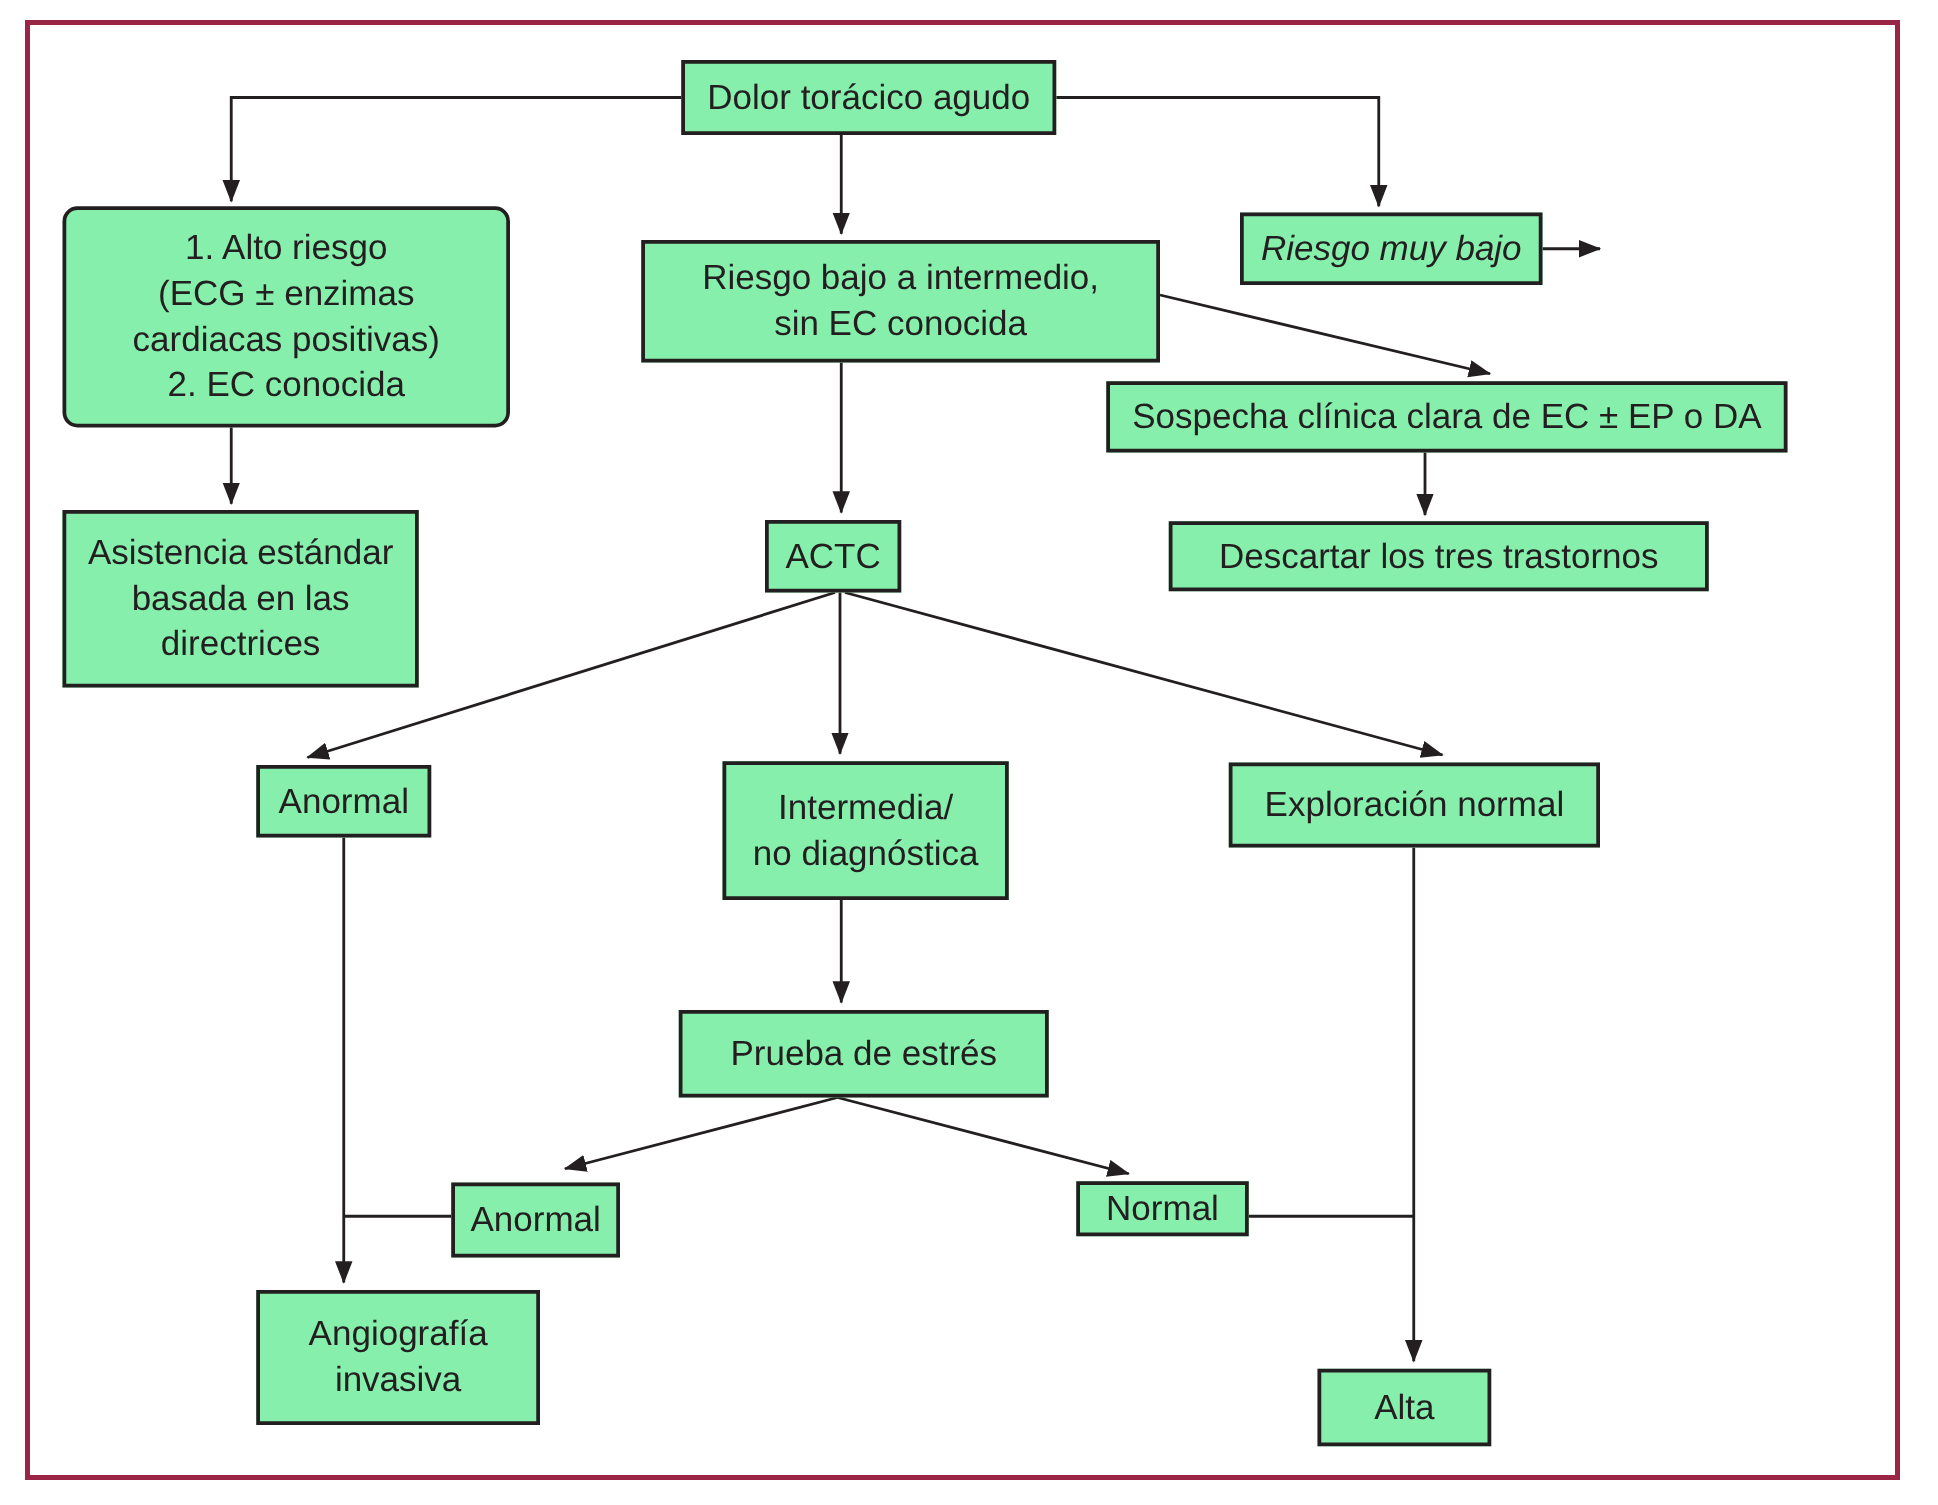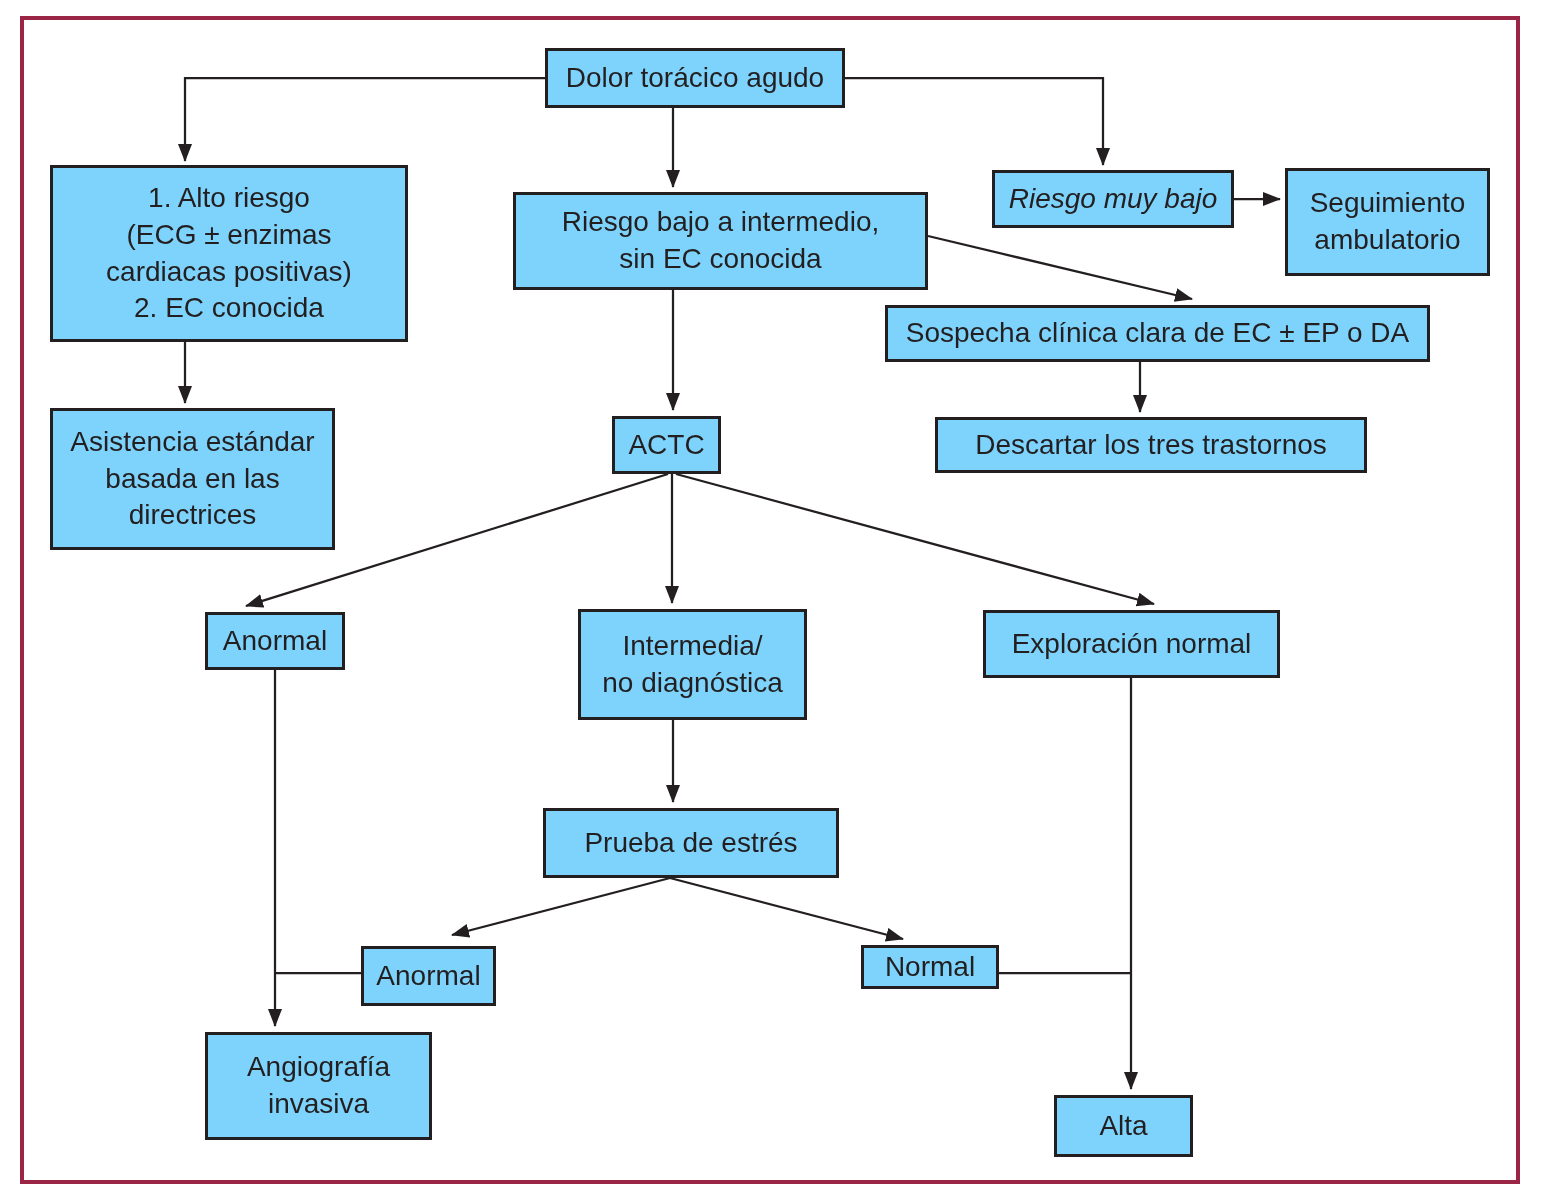--- a/index.html
+++ b/index.html
@@ -30,30 +30,30 @@
     position: absolute;
     left: 0;
     top: 0;
   }
   .node {
     position: absolute;
     display: flex;
     align-items: center;
     justify-content: center;
     text-align: center;
-    background: #7dd3fc;
+    background: #86efac;
     border: 3px solid #231f20;
     box-sizing: border-box;
     font-size: 28px;
     line-height: 1.32;
     white-space: pre;
   }
   
   #n-dolor        { left: 545px;  top: 48px;   width: 300px; height: 60px;  }
-  #n-alto         { left: 50px;   top: 165px;  width: 358px; height: 177px; }
+  #n-alto         { left: 50px;   top: 165px;  width: 358px; height: 177px; border-radius: 12px; }
   #n-asistencia   { left: 50px;   top: 408px;  width: 285px; height: 142px; }
   #n-riesgobajo   { left: 513px;  top: 192px;  width: 415px; height: 98px;  }
   #n-riesgomuybajo{ left: 992px;  top: 170px;  width: 242px; height: 58px; font-style: italic;  }
   #n-seguimiento  { left: 1285px; top: 168px;  width: 205px; height: 108px; }
   #n-sospecha     { left: 885px;  top: 305px;  width: 545px; height: 57px;  }
   #n-descartar    { left: 935px;  top: 417px;  width: 432px; height: 56px;  }
   #n-actc         { left: 612px;  top: 416px;  width: 109px; height: 58px; text-align: right;  }
   #n-anormal1     { left: 205px;  top: 612px;  width: 140px; height: 58px;  }
   #n-intermedia   { left: 578px;  top: 609px;  width: 229px; height: 111px; }
   #n-exploracion  { left: 983px;  top: 610px;  width: 297px; height: 68px;  }
@@ -105,22 +105,20 @@
 
   <div class="node" id="n-asistencia">Asistencia estándar
 basada en las
 directrices</div>
 
   <div class="node" id="n-riesgobajo">Riesgo bajo a intermedio,
 sin EC conocida</div>
 
   <div class="node" id="n-riesgomuybajo">Riesgo muy bajo</div>
 
-  <div class="node" id="n-seguimiento">Seguimiento
-ambulatorio</div>
 
   <div class="node" id="n-sospecha">Sospecha clínica clara de EC ± EP o DA</div>
 
   <div class="node" id="n-descartar">Descartar los tres trastornos</div>
 
   <div class="node" id="n-actc">ACTC</div>
 
   <div class="node" id="n-anormal1">Anormal</div>
 
   <div class="node" id="n-intermedia">Intermedia/

